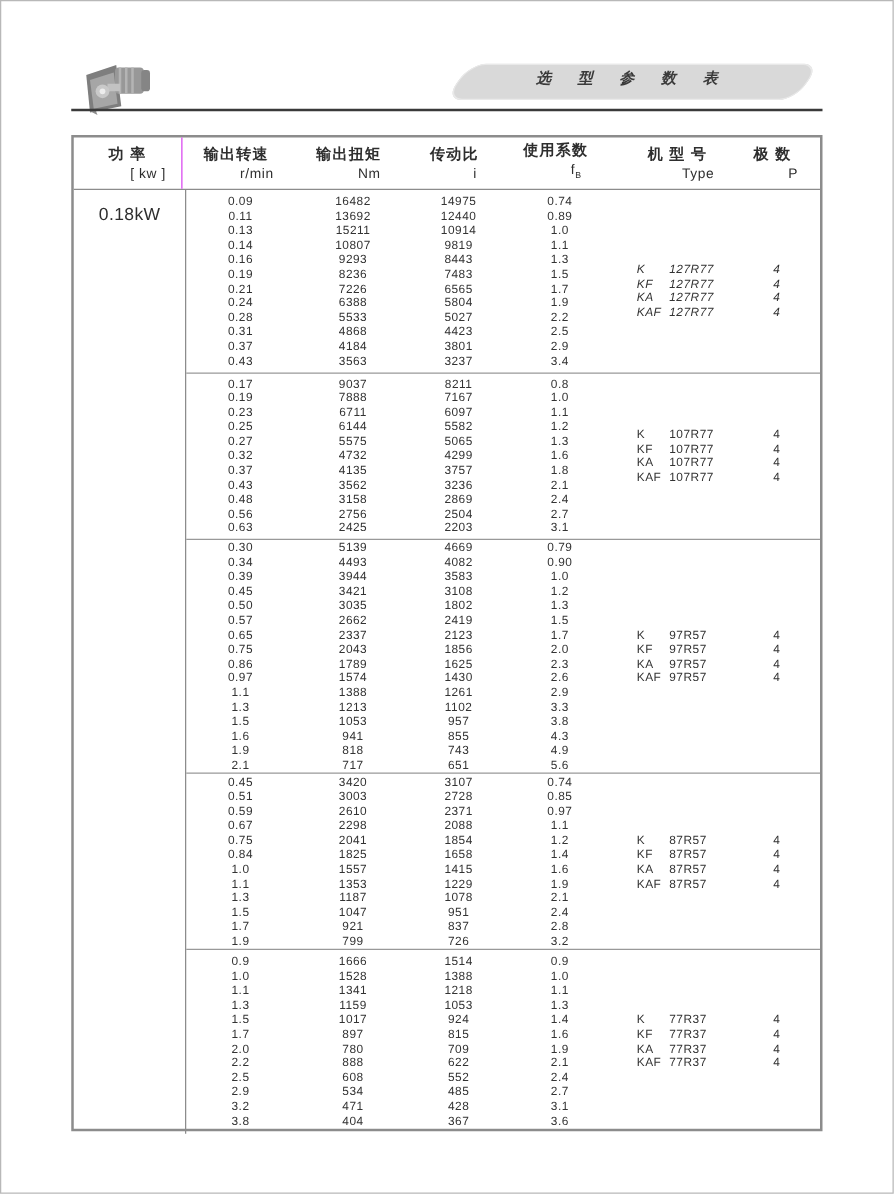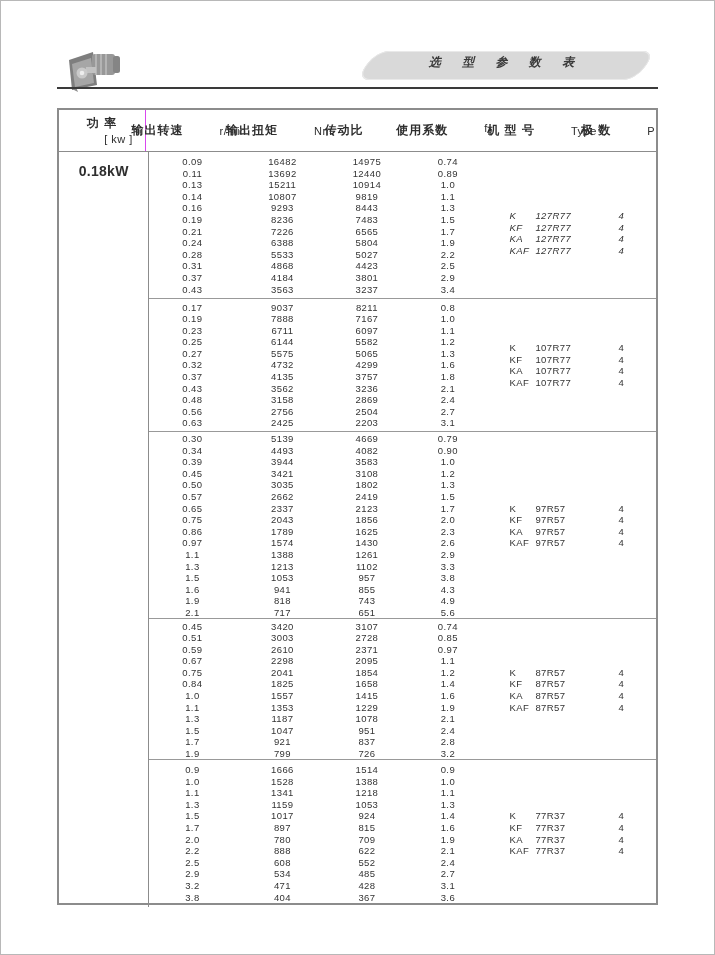--- a/index.html
+++ b/index.html
@@ -20,28 +20,28 @@
 
   
   .ptable{position:absolute;left:57px;top:108px;width:601px;height:797px;
           border:2px solid #8c8c8c;box-sizing:border-box;display:flex;flex-direction:column;
           background:#fff;}
   .thead{display:flex;height:42px;border-bottom:1px solid #8c8c8c;box-sizing:border-box;flex:none;}
   .h-power{width:91px;border-right:1px solid #d946ef;box-sizing:border-box;
            display:flex;flex-direction:column;align-items:center;justify-content:center;gap:3px;}
   .hgrid{width:510px;box-sizing:border-box;padding-right:16px;display:grid;
          grid-template-columns:86px 94px 75px 87px 108px 44px;}
-  .hcell{display:flex;align-items:center;justify-content:center;gap:3px;}
+  .hcell{display:flex;flex-direction:column;align-items:center;justify-content:center;gap:3px;}
   .hlabel{font-size:12px;font-weight:bold;letter-spacing:1px;line-height:13px;white-space:nowrap;}
   .hunit{font-size:11px;line-height:12px;letter-spacing:0.5px;padding-left:33px;}
   .hunit sub{font-size:7px;}
 
   .tbody{display:flex;flex:1;}
   .power-col{width:91px;border-right:1px solid #8c8c8c;box-sizing:border-box;}
-  .power-label{margin-top:11px;text-align:center;font-size:14px;font-weight:bold;letter-spacing:0.3px;}
+  .power-label{margin-top:11px;text-align:center;font-size:14px;font-weight:normal;letter-spacing:0.3px;}
   .blocks{width:510px;display:flex;flex-direction:column;}
 
   .block{position:relative;border-bottom:1px solid #999;box-sizing:border-box;}
   .block:last-child{border-bottom:none;}
   .rowgrid{display:grid;grid-template-columns:86px 94px 75px 87px 108px 44px;}
   .cell{text-align:center;line-height:11.6px;font-size:9.5px;letter-spacing:0.4px;
         color:#333;white-space:nowrap;}
   .typegroup{position:absolute;left:342px;top:0;}
   .typeline{display:flex;line-height:11.6px;font-size:9.5px;letter-spacing:0.4px;color:#333;}
   .tname{width:108px;box-sizing:border-box;padding-left:18px;text-align:left;white-space:nowrap;}
@@ -431,21 +431,21 @@
             <span class="cell"></span>
             <span class="cell"></span>
             <span class="cell">0.59</span>
             <span class="cell">2610</span>
             <span class="cell">2371</span>
             <span class="cell">0.97</span>
             <span class="cell"></span>
             <span class="cell"></span>
             <span class="cell">0.67</span>
             <span class="cell">2298</span>
-            <span class="cell">2095</span>
+            <span class="cell">2088</span>
             <span class="cell">1.1</span>
             <span class="cell"></span>
             <span class="cell"></span>
             <span class="cell">0.75</span>
             <span class="cell">2041</span>
             <span class="cell">1854</span>
             <span class="cell">1.2</span>
             <span class="cell"></span>
             <span class="cell"></span>
             <span class="cell">0.84</span>

